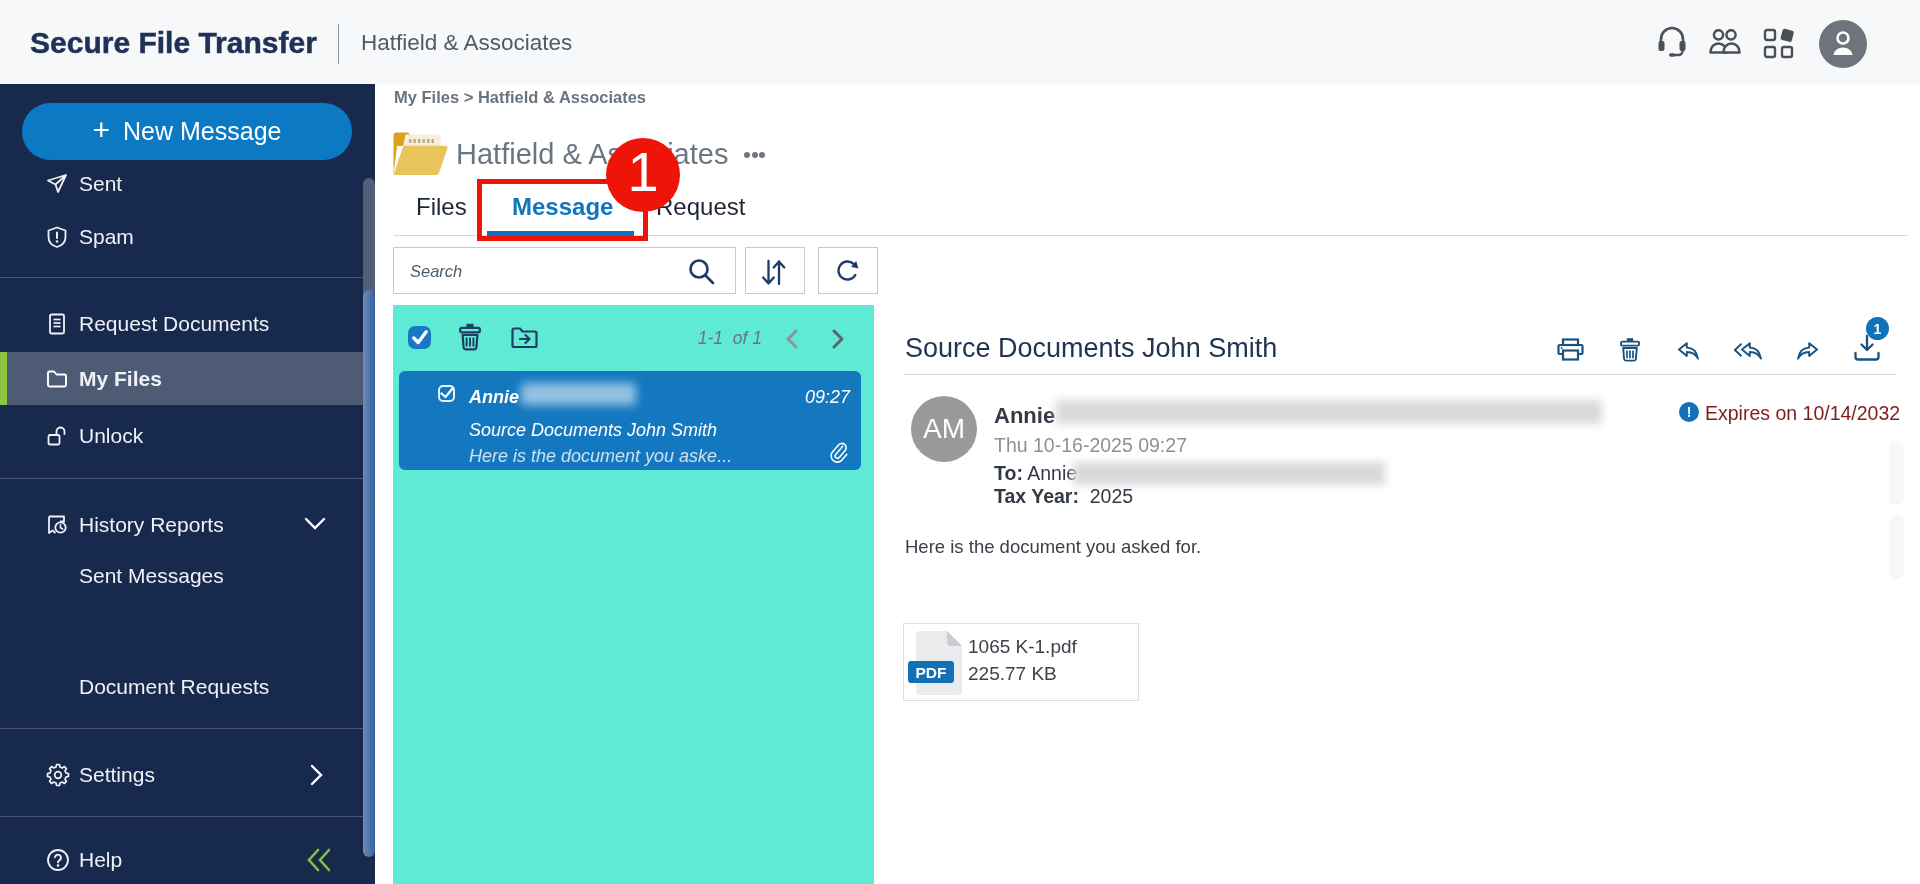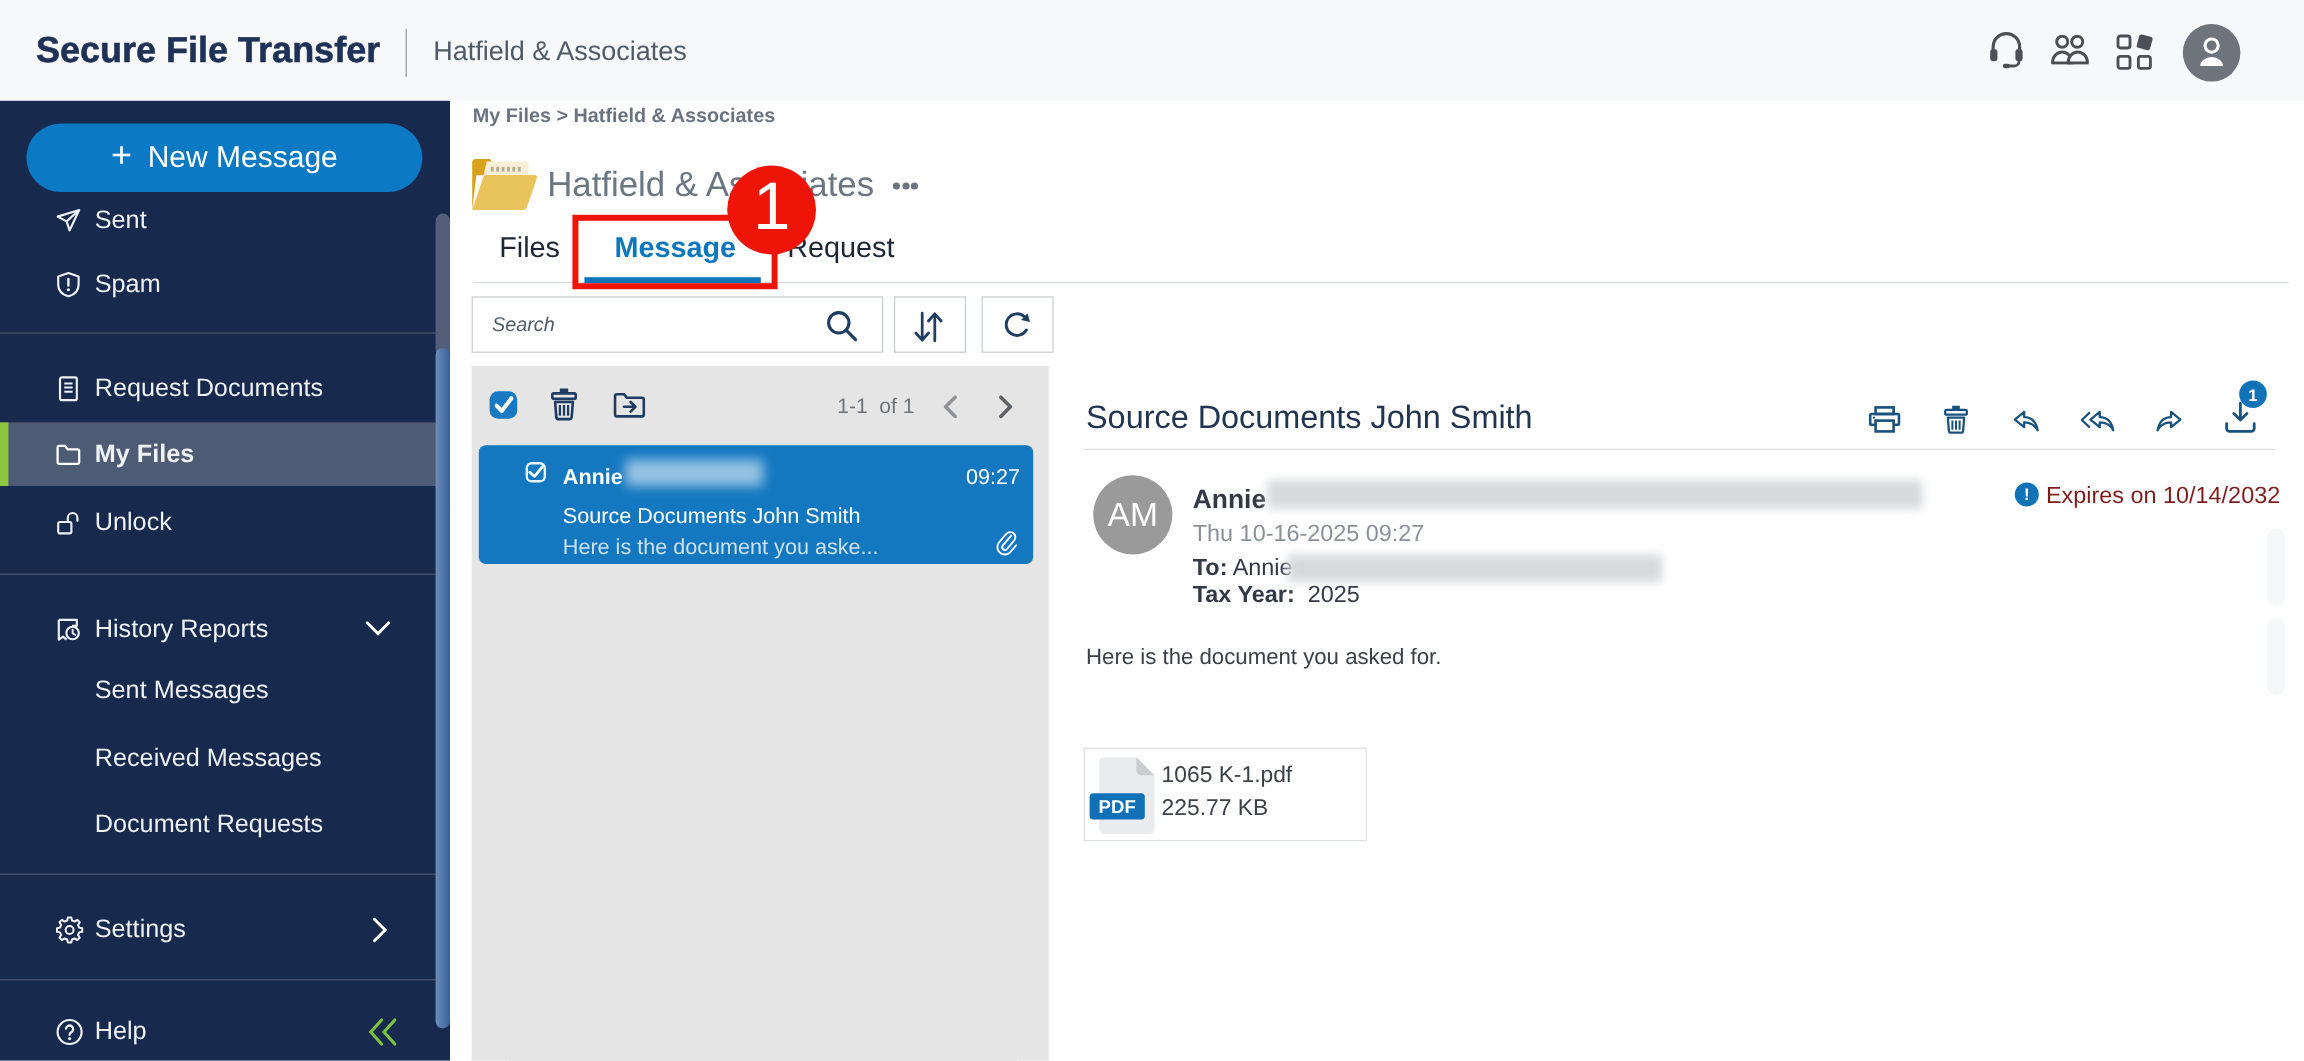--- a/index.html
+++ b/index.html
@@ -42,21 +42,21 @@
     background:#ee1408; color:#fff; font-size:56px; display:flex; align-items:center; justify-content:center; }
 
   
   .srbox { position:absolute; top:247px; height:47px; background:#fff; border:1px solid #c6cacf; }
   #searchbox { left:393px; width:343px; }
   #search-ph { position:absolute; left:410px; top:262px; font-size:16.5px; font-style:italic; color:#4d5c6c; }
   #sortbtn  { left:745px; width:60px; }
   #refreshbtn { left:818px; width:60px; }
 
   
-  #listpanel { position:absolute; left:393px; top:305px; width:481px; height:579px; background:#e5e5e5; }
+  #listpanel { position:absolute; left:393px; top:305px; width:481px; height:579px; background:#5eead4;font-style:italic; }
   #chkall { position:absolute; left:15px; top:21px; width:23px; height:23px; border-radius:7px; background:#1779c2; }
   #pager { position:absolute; right:112px; top:23px; font-size:17.5px; color:#6d747c; }
   #msgitem { position:absolute; left:6px; top:66px; width:462px; height:99px; border-radius:6px; background:#1478c0; color:#fff; }
   #mi-chk { position:absolute; left:39px; top:14px; width:17px; height:17px; border-radius:5px; border:2px solid rgba(255,255,255,.9); }
   #mi-from { position:absolute; left:70px; top:16px; font-size:18px; font-weight:700; }
   #mi-blur { position:absolute; left:122px; top:12px; width:115px; height:22px; background:rgba(255,255,255,.55); filter:blur(5px); border-radius:3px; }
   #mi-time { position:absolute; right:11px; top:16px; font-size:18px; }
   #mi-subj { position:absolute; left:70px; top:49px; font-size:18px; }
   #mi-prev { position:absolute; left:70px; top:75px; font-size:18px; color:#cde0f0;text-align:right; }
 
@@ -173,23 +173,20 @@
 <path d="M14.5 10.8 v2.9 l2.1 1.3" fill="none" stroke="#eef1f5" stroke-width="1.6" stroke-linecap="round"></path>
         </svg>
         <span class="txt">History Reports</span>
       <svg class="abs" style="left:303px; top:11px;" width="24" height="16" viewBox="0 0 24 16">
           <path d="M3 3 L12 12 L21 3" fill="none" stroke="#fff" stroke-width="2.4" stroke-linecap="round"></path>
         </svg>
     </div>
     <div class="mi" style="top:472px;text-decoration:underline;">
         <span class="txt">Sent Messages</span>
       </div>
-    <div class="mi" style="top:528px;">
-        <span class="txt">Received Messages</span>
-      </div>
     <div class="mi" style="top:583px;">
         <span class="txt">Document Requests</span>
       </div>
     <div class="sdiv" style="top:644px;"></div>
     <div class="mi" style="top:671px;">
         <svg class="ic" id="ic-gear" width="24" height="24" viewBox="0 0 24 24">
 <path d="M19.96 10.02 L22.50 10.58 L22.50 13.42 L19.96 13.98 L19.03 16.22 L20.43 18.42 L18.42 20.43 L16.22 19.03 L13.98 19.96 L13.42 22.50 L10.58 22.50 L10.02 19.96 L7.78 19.03 L5.58 20.43 L3.57 18.42 L4.97 16.22 L4.04 13.98 L1.50 13.42 L1.50 10.58 L4.04 10.02 L4.97 7.78 L3.57 5.58 L5.58 3.57 L7.78 4.97 L10.02 4.04 L10.58 1.50 L13.42 1.50 L13.98 4.04 L16.22 4.97 L18.42 3.57 L20.43 5.58 L19.03 7.78 Z" fill="none" stroke="#eef1f5" stroke-width="1.7" stroke-linejoin="round"></path>
 <circle cx="12" cy="12" r="3.3" fill="none" stroke="#eef1f5" stroke-width="1.7"></circle>
         </svg>
         <span class="txt">Settings</span>

